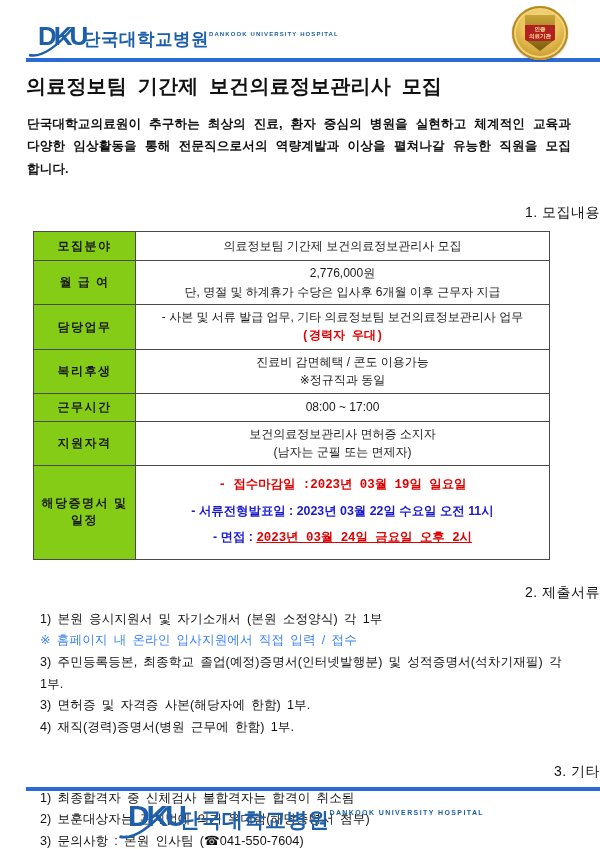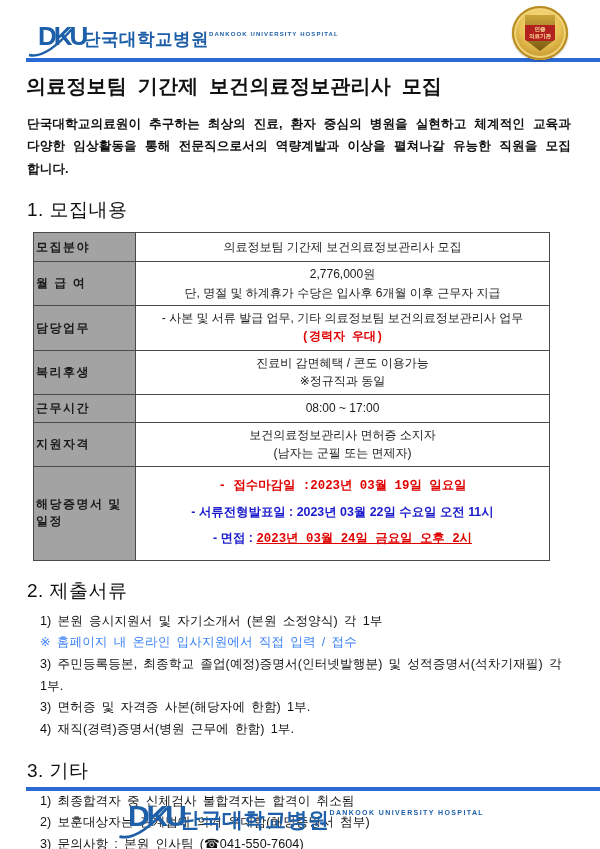--- a/index.html
+++ b/index.html
@@ -35,27 +35,27 @@
              text-align:center;line-height:1.15;padding:1px 0;}
   .seal-band span{display:block;transform:scale(.92);}
 
   .rule{height:4px;background:#2b6ad5;margin-left:26px;}
 
   .title{margin:11px 26px 0;font-size:20px;font-weight:bold;letter-spacing:0.2px;word-spacing:5px;}
 
   .intro{margin:13px 29px 0 27px;font-size:12.6px;line-height:1.78;text-align:justify;
          word-spacing:3.5px;letter-spacing:0.1px;font-weight:bold;}
 
-  .sec-heading{margin:17px 0 0 27px;font-size:19px;letter-spacing:0.5px;}
+  .sec-heading{margin:24px 0 0 27px;font-size:14px;letter-spacing:0.5px;text-align:right;}
 
   
   .recruit-table{margin:9px 0 0 33px;border-collapse:collapse;width:517px;font-size:12px;color:#1a1a1a;}
   .recruit-table th,.recruit-table td{border:1px solid #4a4a4a;}
-  .recruit-table th{background:#a3a3a3;width:97px;font-weight:bold;letter-spacing:1.5px;
-                    font-size:12px;text-align:left;padding:2px;}
+  .recruit-table th{background:#84cc16;width:97px;font-weight:bold;letter-spacing:1.5px;
+                    font-size:12px;text-align:center;padding:2px;}
   .recruit-table td{text-align:center;padding:3px 8px;line-height:1.55;}
   .h29{height:29px}.h40{height:40px}.h37{height:37px}.h38{height:38px}.h28{height:28px}.h39{height:39px}.h75{height:75px}
   .red{color:#e00000;font-weight:bold;font-family:Liberation Mono, monospace;}
   .blue{color:#1a1acc;font-weight:bold;}
   .u{text-decoration:underline;}
   .schedule-cell{text-align:left;padding-left:24px;font-weight:bold;font-size:12.4px;}
   .schedule-cell .sched-line{margin:7px 0;}
 
   
   .list{margin:7px 30px 0 27px;font-size:12.6px;line-height:1.72;word-spacing:2.5px;letter-spacing:0.1px;}

